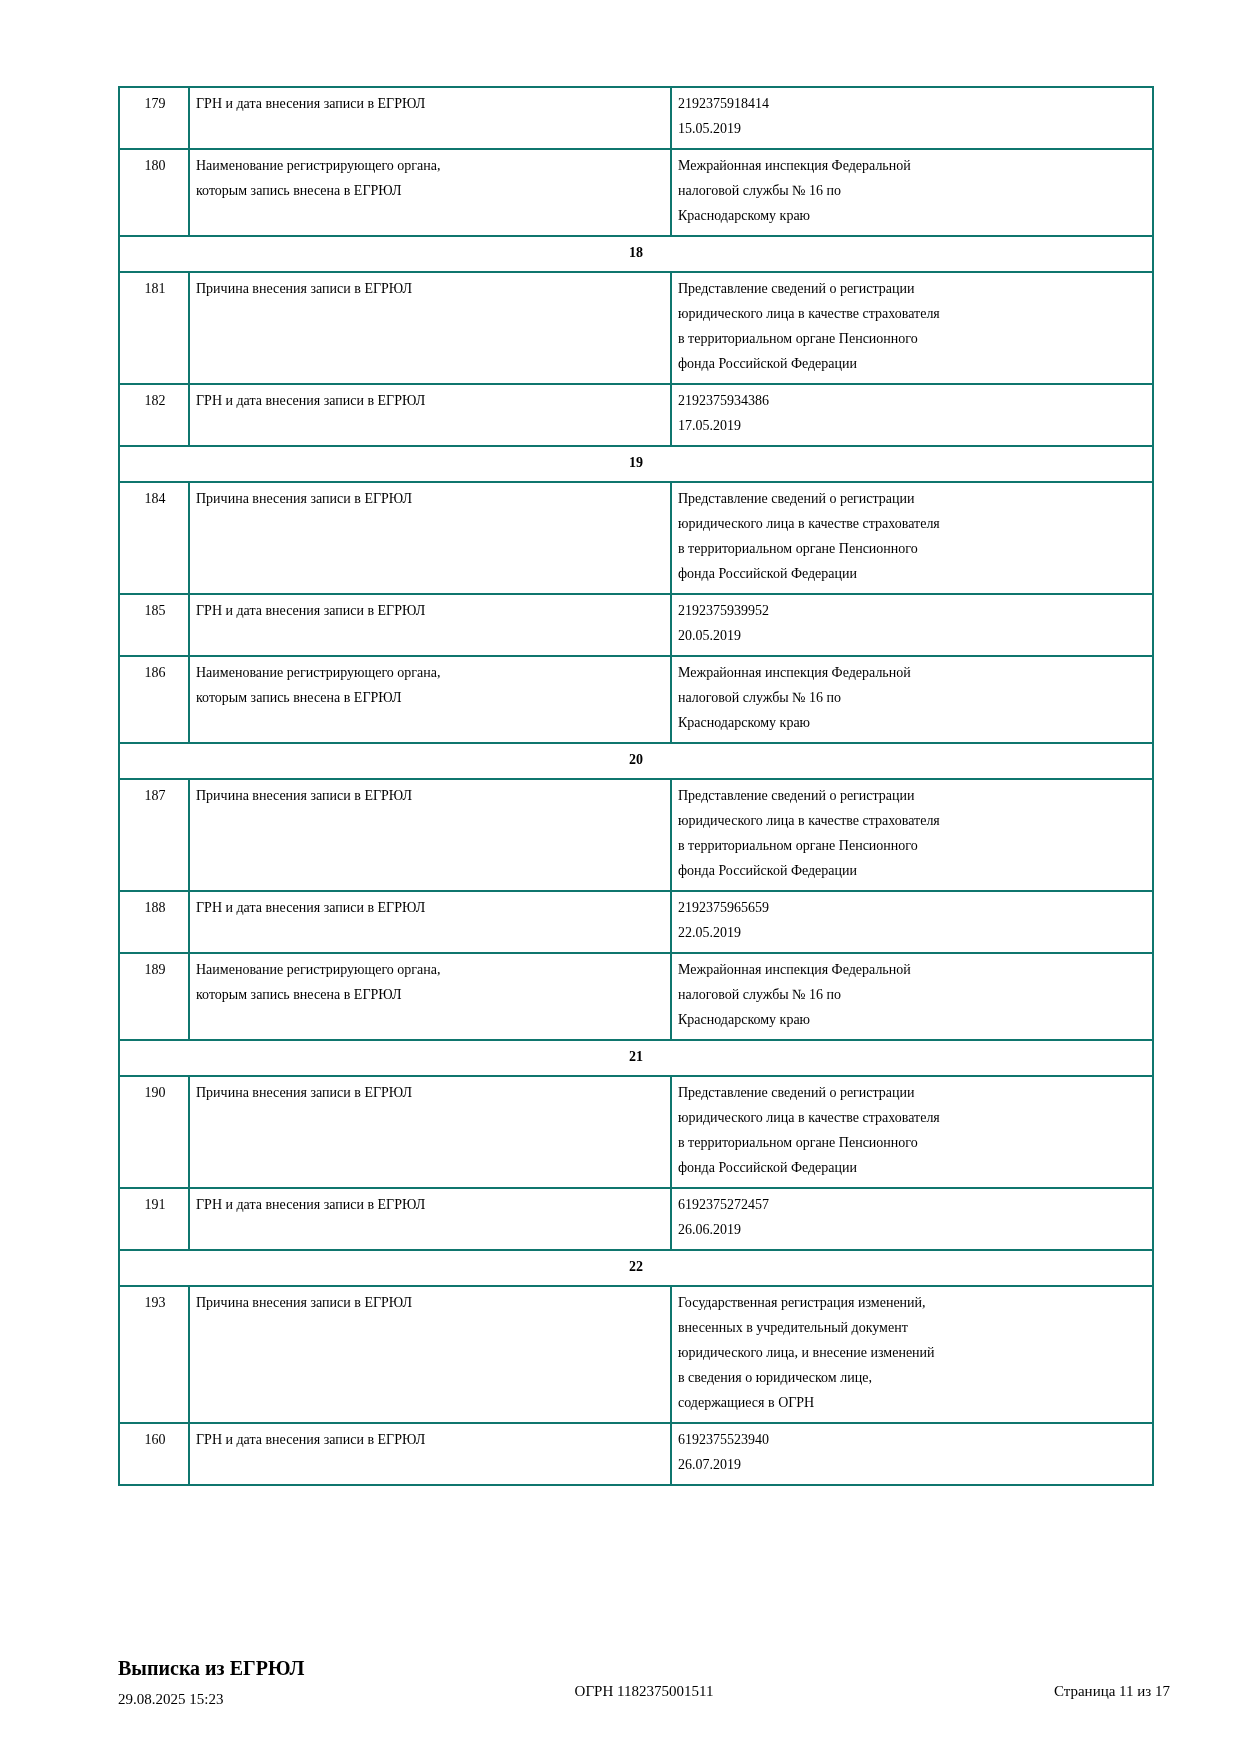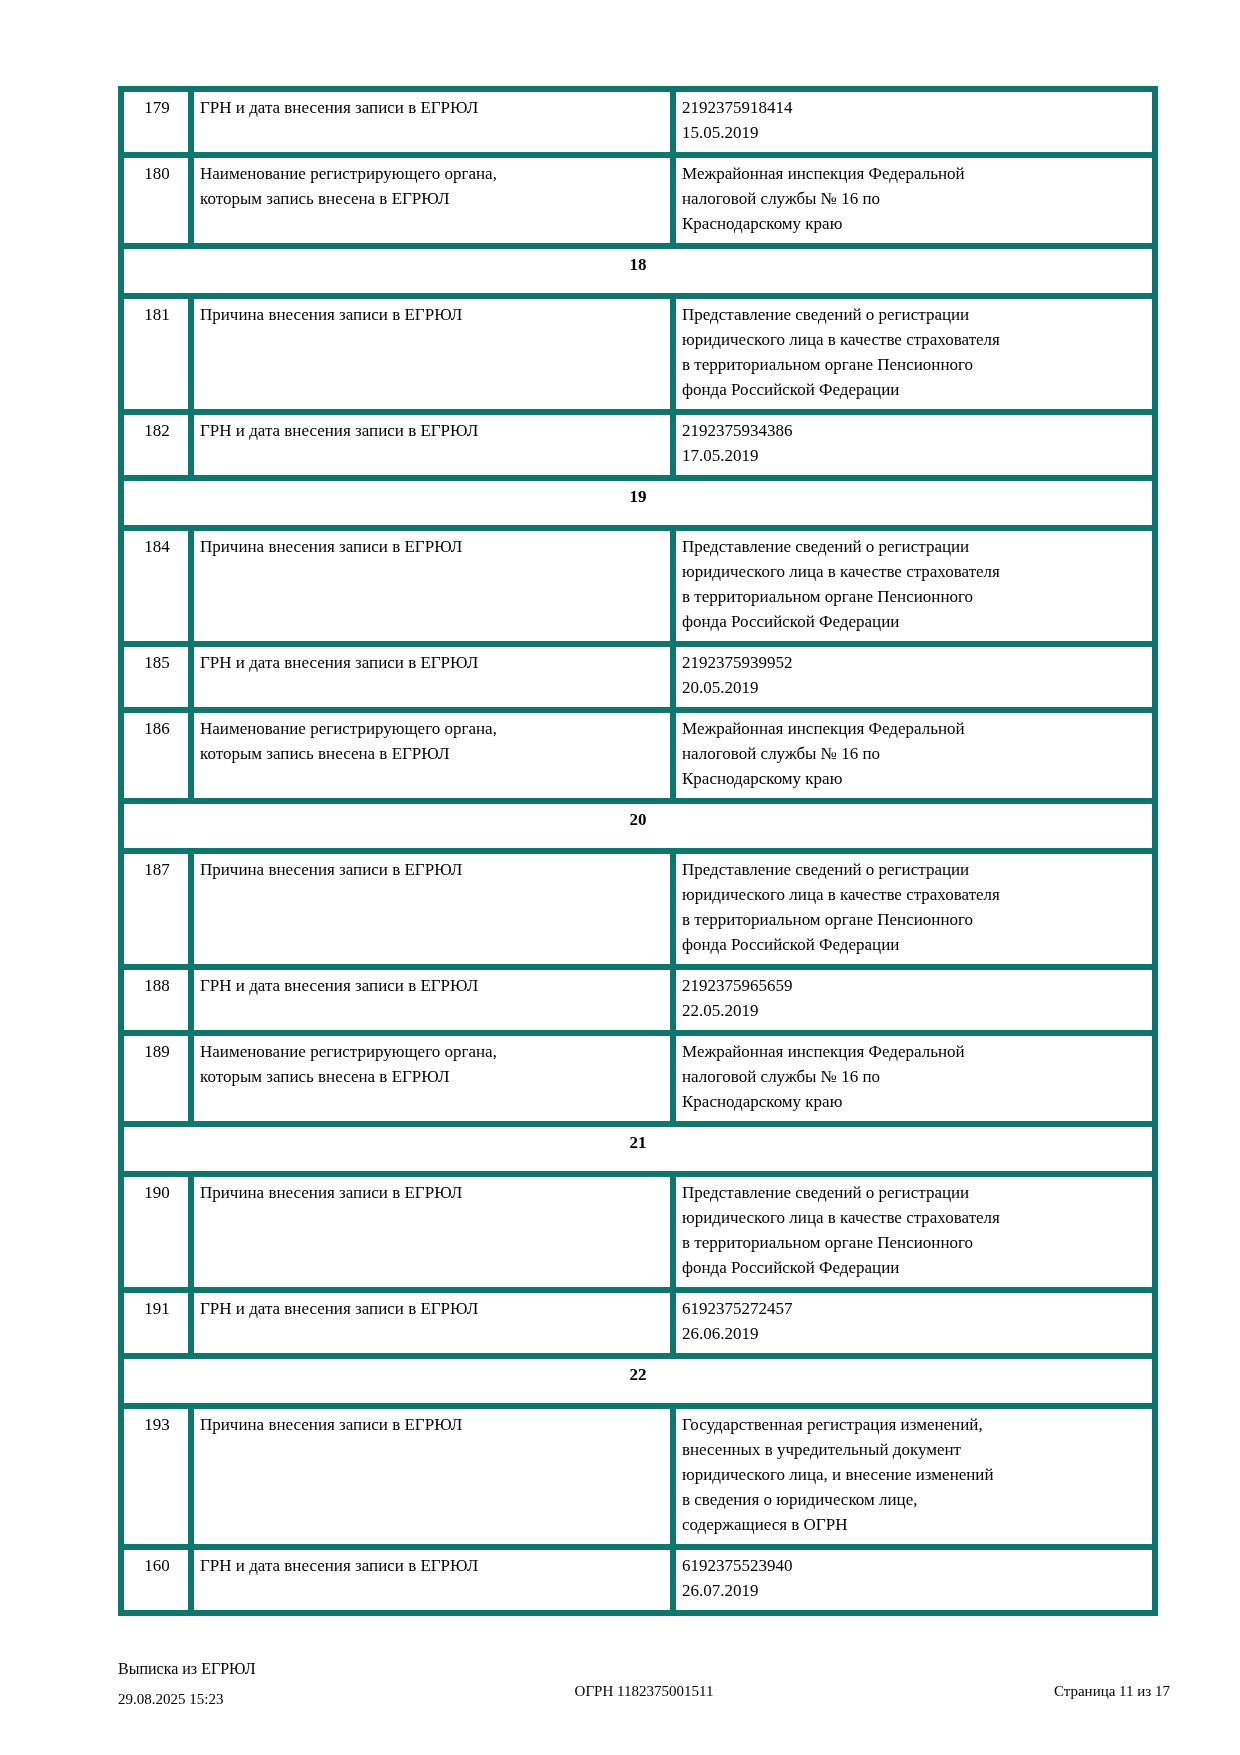--- a/index.html
+++ b/index.html
@@ -14,23 +14,23 @@
   }
   table.egrul {
     position: absolute;
     left: 118px;
     top: 86px;
     width: 1034px;
     border-collapse: collapse;
     table-layout: fixed;
   }
   table.egrul td {
-    border: 6px solid #0f766e;
+    border: 2px solid #0f766e;
     vertical-align: top;
-    font-size: 17px;
+    font-size: 14px;
     line-height: 25px;
     padding: 3px 4px 7px 6px;
     overflow: hidden;
   }
   td.cell-num {
     text-align: center;
     padding-left: 2px;
     padding-right: 2px;
   }
   td.cell-label {
@@ -38,31 +38,31 @@
     padding-right: 8px;
   }
   td.cell-value {
     padding-left: 6px;
     padding-right: 4px;
     margin-left: 28px;
   }
   tr.section-row td {
     text-align: center;
     font-weight: bold;
-    padding: 3px 0 16px 0;
+    padding: 3px 0 6px 0;
   }
   .footer {
     position: absolute;
     left: 118px;
     top: 1657px;
     width: 1052px;
     font-size: 15px;
     line-height: 23px;
   }
-  .f-title { font-weight: normal; font-size: 16px; }
+  .f-title { font-weight: bold; font-size: 20px; }
   .f-line2 { position: relative; margin-top: 8px; }
   .f-center {
     position: absolute;
     left: 0; right: 0; top: 23px;
     text-align: center;
   }
   .f-right {
     position: absolute;
     right: 0; top: 23px;
     text-align: right;

